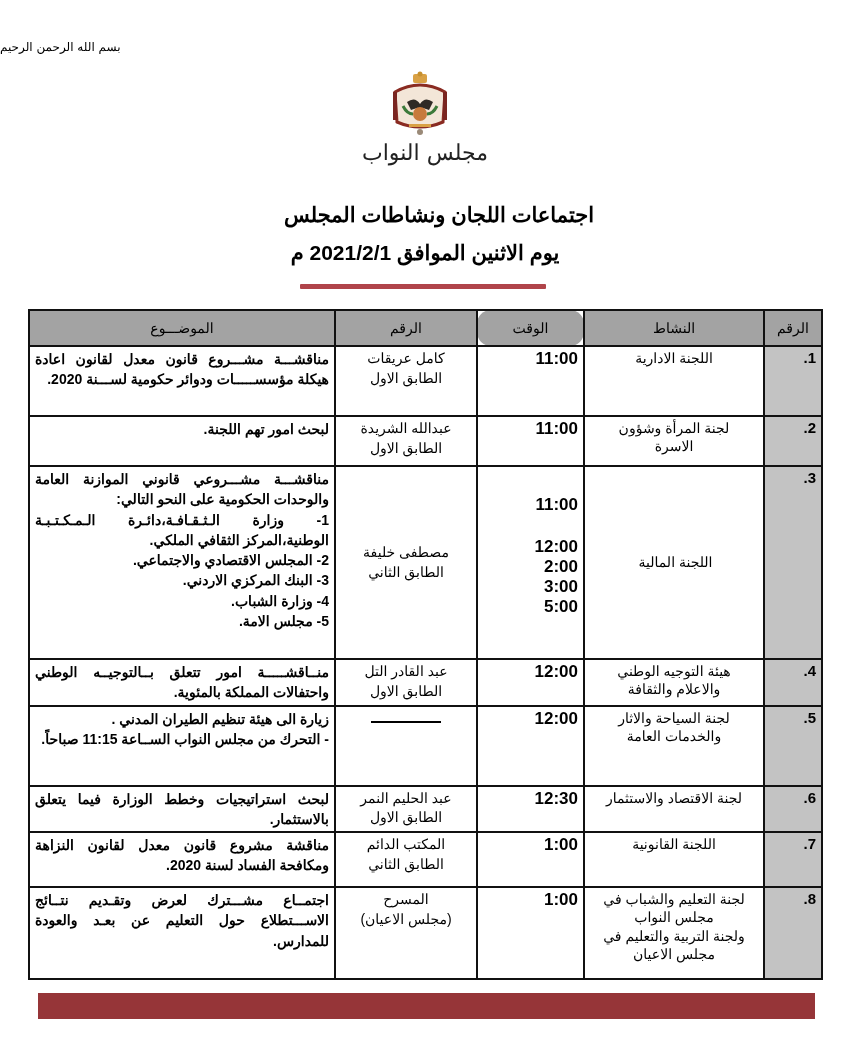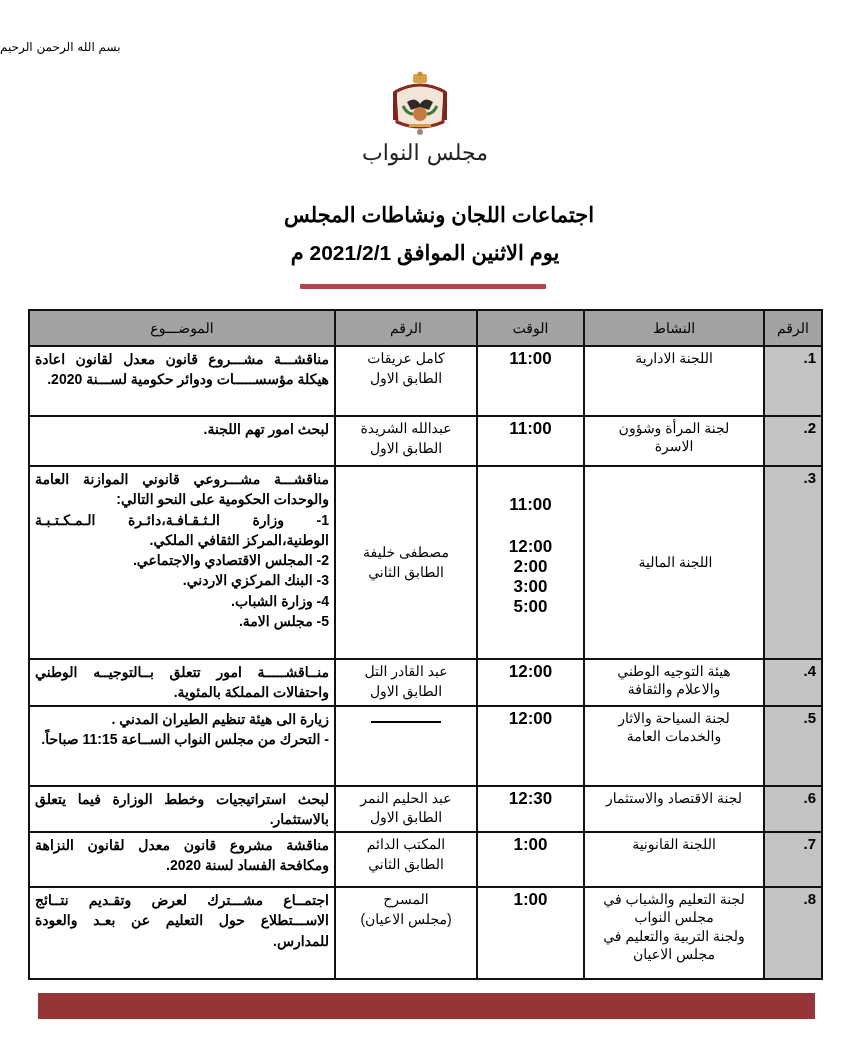--- a/index.html
+++ b/index.html
@@ -17,25 +17,25 @@
     .underline-bar { position: absolute; top: 284px; left: 300px; width: 246px; height: 5px;
                      background: #b0444a; border-radius: 1px; }
     table.schedule { position: absolute; top: 309px; left: 28px; width: 795px;
                      border-collapse: collapse; direction: rtl;
                      font-family: "Liberation Sans", sans-serif; font-size: 14px; }
     table.schedule th, table.schedule td { border: 2px solid #111; vertical-align: top; padding: 2px 5px; }
     table.schedule thead th { background: #a3a3a3; font-family: "DejaVu Serif", serif; font-weight: normal;
                               font-size: 14px; height: 30px; vertical-align: middle; }
     .col-num { width: 46px; }
     .col-act { width: 168px; }
-    .col-time { width: 95px; }
+    .col-time { width: 95px; border-radius: 14px; }
     .col-hall { width: 130px; }
     td.num { background: #c3c3c3; font-weight: bold; font-size: 15px; text-align: right; padding-right: 12px; padding-top: 6px; }
     td.act { text-align: center; line-height: 1.3; font-size: 14px; }
-    td.time { text-align: center; font-weight: bold; font-size: 17px; padding-top: 4px; }
+    td.time { font-weight: bold; font-size: 17px; padding-top: 4px; }
     td.hall { text-align: center; line-height: 1.4; font-size: 14px; border-radius: 24px; }
     td.topic { text-align: justify; text-align-last: right; line-height: 1.45; font-size: 14px; font-weight: bold; }
     .line { display: block; }
     .time-gap { display: block; height: 22px; }
     .dash-line { display: inline-block; width: 70px; height: 2px; background: #000; margin-top: 10px; }
     .footer-bar { position: absolute; top: 993px; left: 38px; width: 777px; height: 26px; background: #963538; }
   </style>
 </head>
 <body>
 

